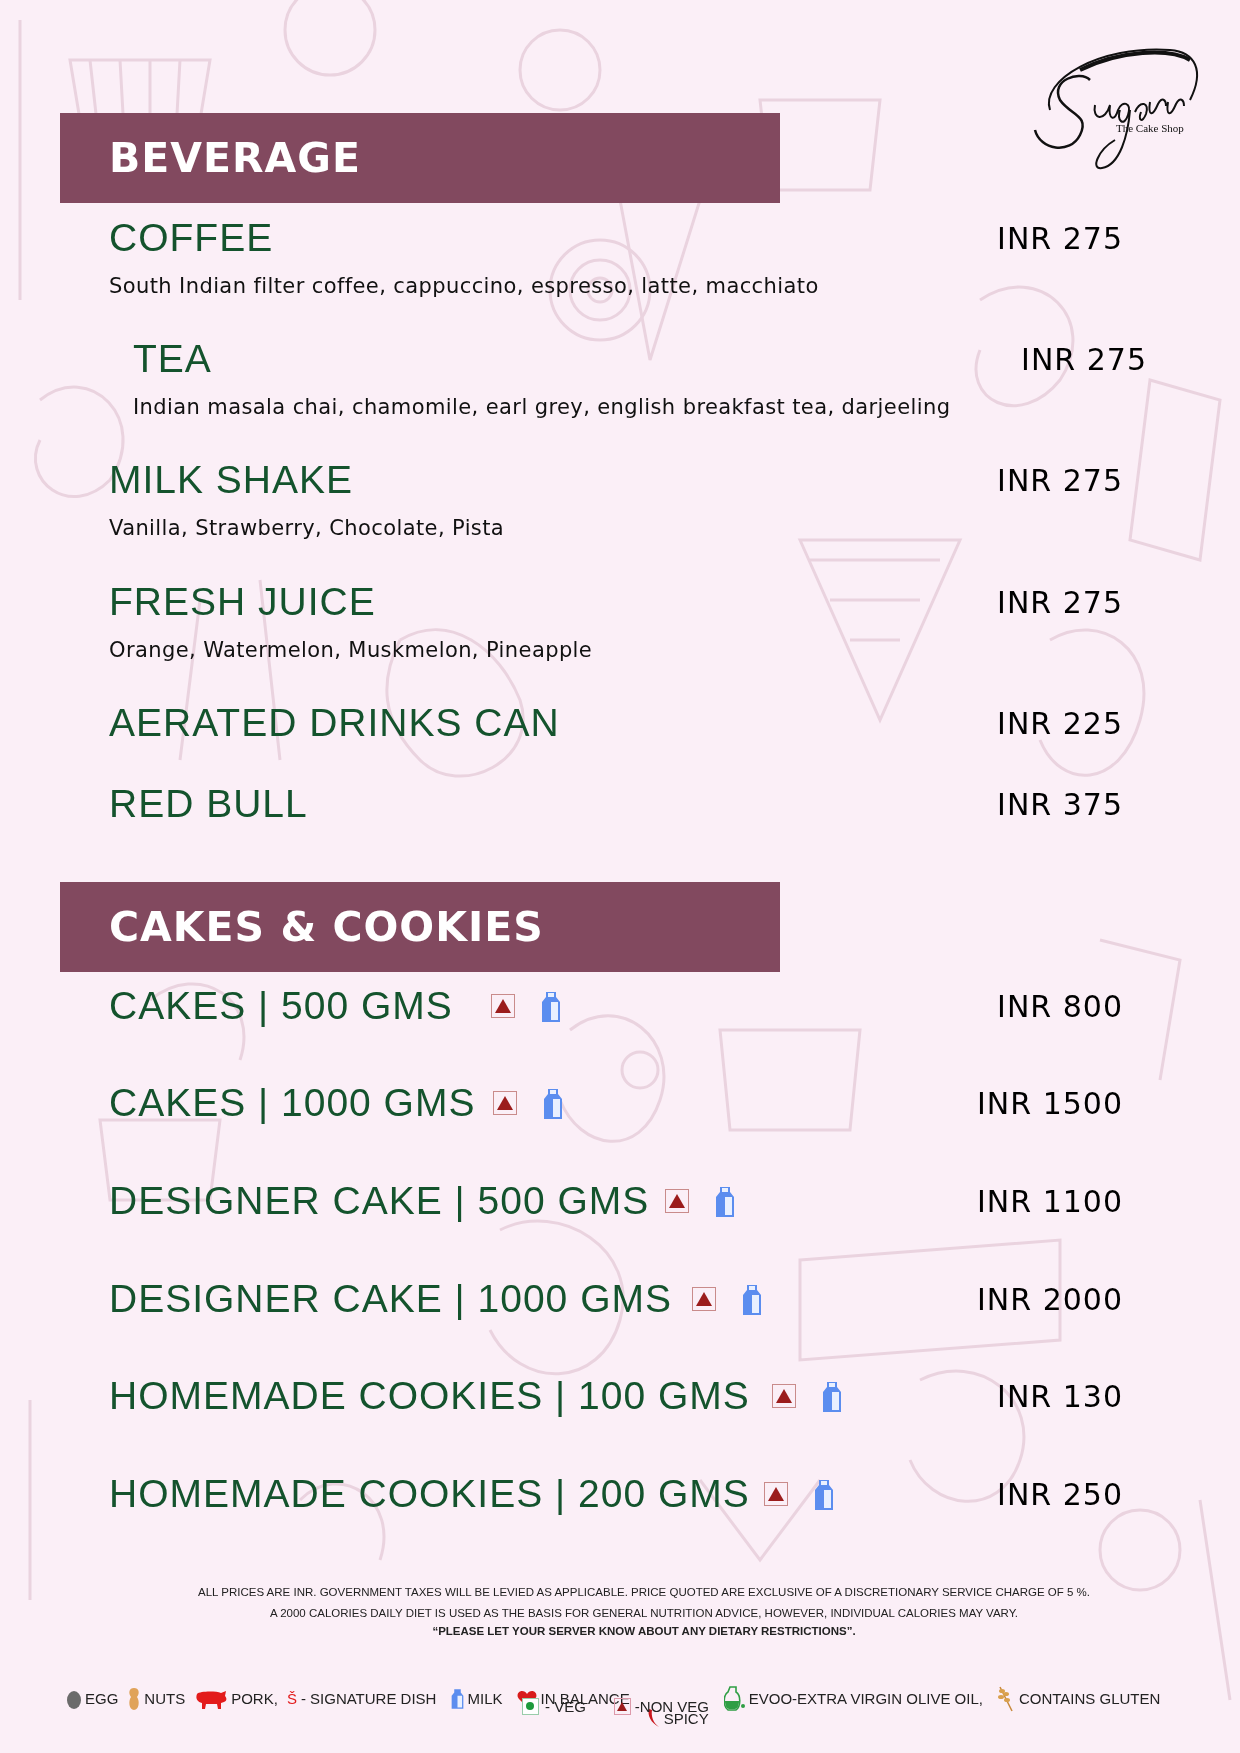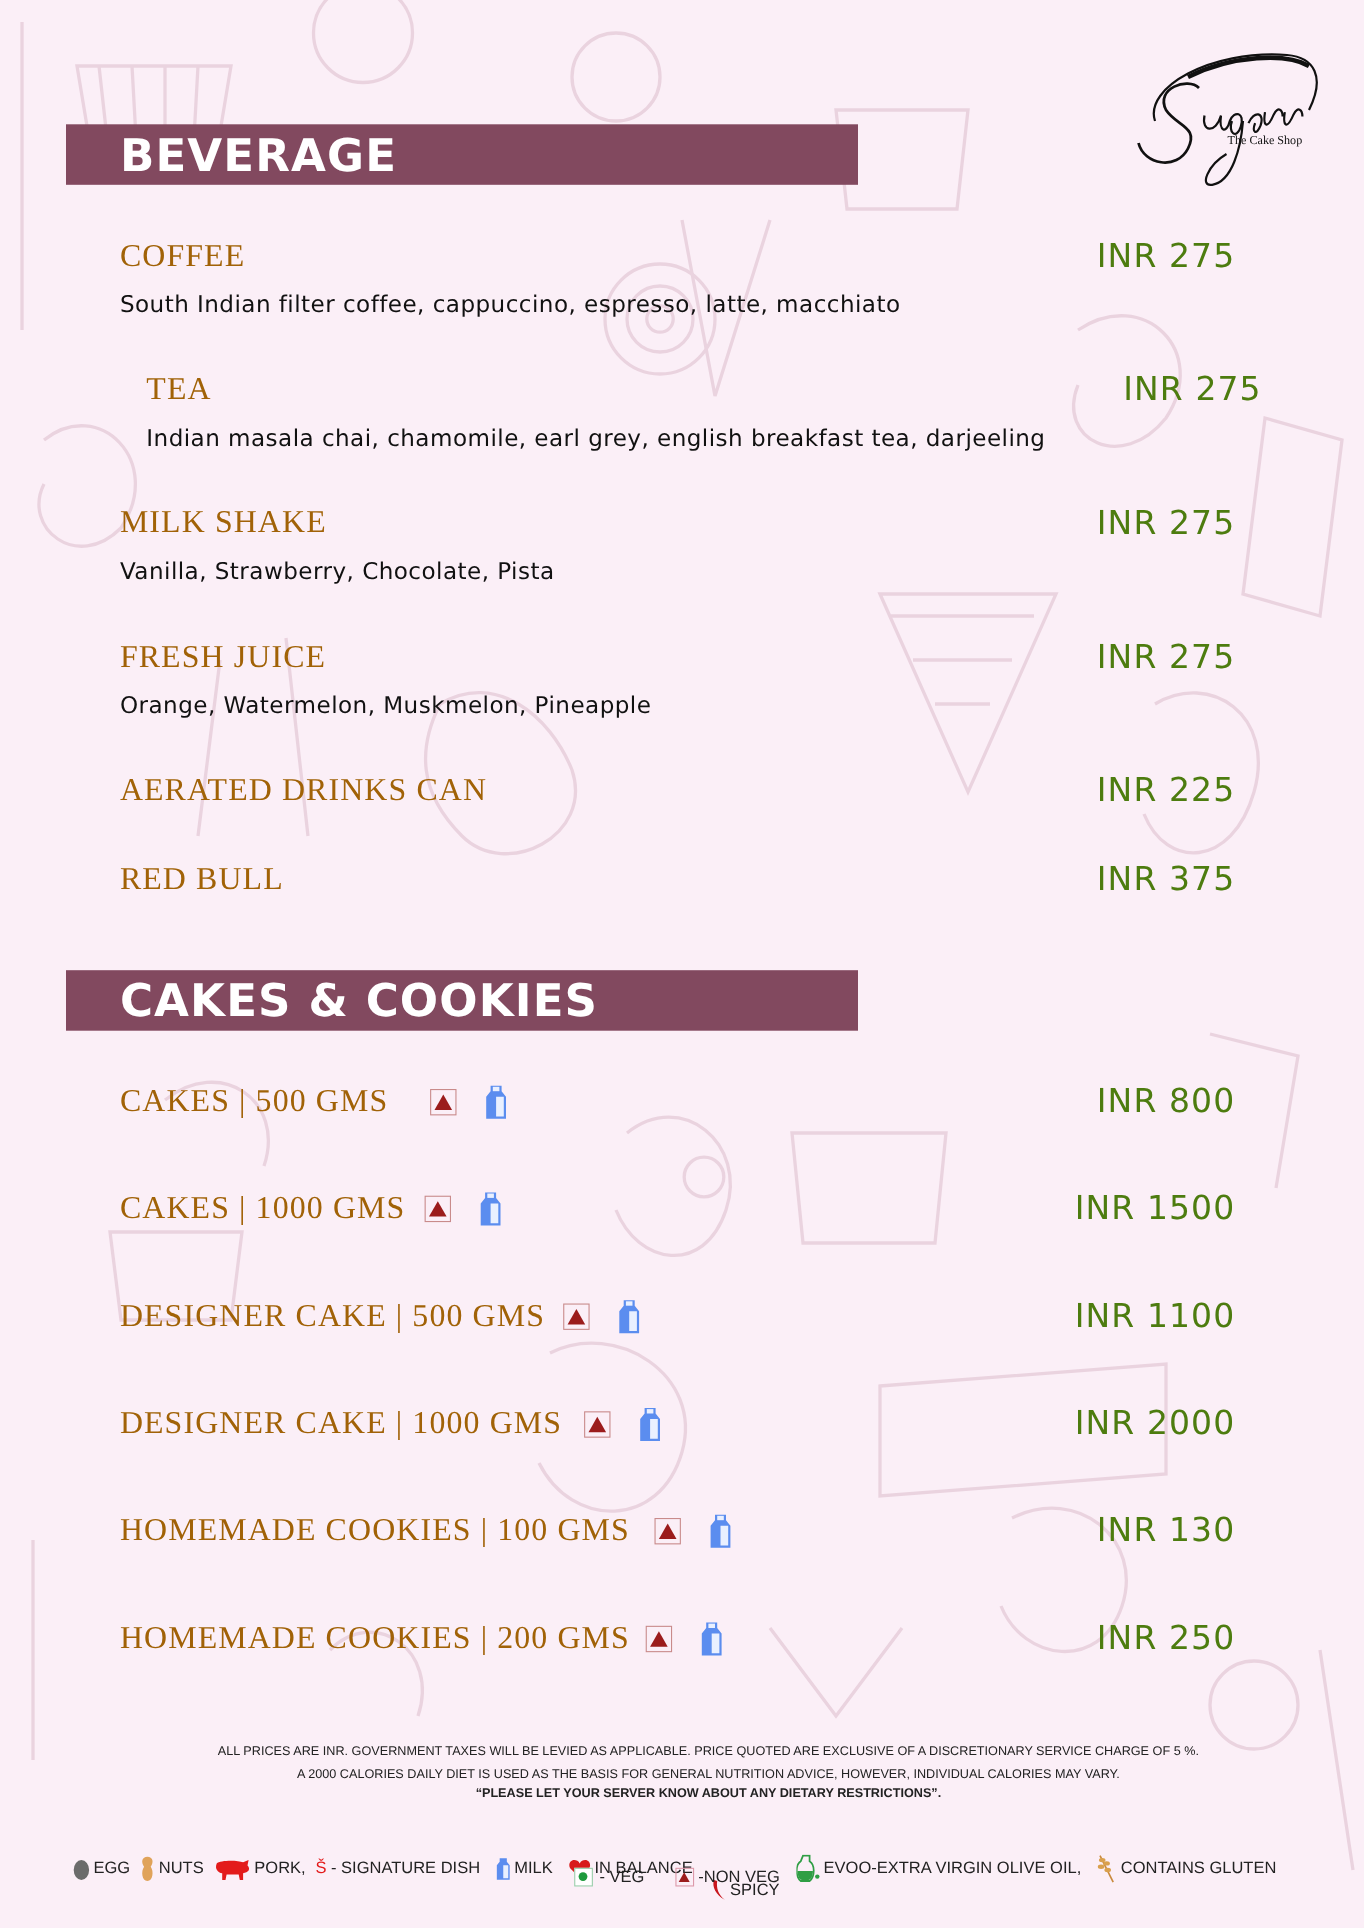--- a/index.html
+++ b/index.html
@@ -10,39 +10,39 @@
     color:#111;
   }
   .bg-doodles { position:absolute; inset:0; z-index:0; pointer-events:none; }
   .layer { position:absolute; inset:0; z-index:1; }
 
   .logo { position:absolute; left:1020px; top:40px; width:190px; height:140px; }
   .logo svg { width:100%; height:100%; }
   .logo .tagline { position:absolute; left:96px; top:82px; font-family:"Liberation Serif", serif; font-size:11px; color:#111; white-space:nowrap; }
 
   .section-bar {
-    position:absolute; left:60px; width:720px; height:55px;
+    position:absolute; left:60px; width:720px; height:90px;
     background:#82495f;
     display:flex; align-items:center;
   }
   .section-bar span {
     margin-left:49px; color:#fff; font-weight:bold; font-size:41px; letter-spacing:1px;
     font-family:"DejaVu Sans", sans-serif;
   }
   .bev-bar { top:113px; }
   .cake-bar { top:882px; }
 
   .item { position:absolute; left:109px; width:1014px; }
   .item .row { display:flex; justify-content:space-between; align-items:center; }
   .item .name {
-    font-family:Liberation Serif, serif; font-size:29px; letter-spacing:1px; color:#a16207;
+    font-family:Liberation Sans, sans-serif; font-size:39px; letter-spacing:1px; color:#14532d;
     display:flex; align-items:center; white-space:nowrap;
   }
   .item .price {
-    font-family:"DejaVu Sans", sans-serif; font-size:30px; letter-spacing:1px; color:#4d7c0f; white-space:nowrap;
+    font-family:"DejaVu Sans", sans-serif; font-size:30px; letter-spacing:1px; color:#000000; white-space:nowrap;
   }
   .item .desc {
     font-family:"DejaVu Sans", sans-serif; font-size:21px; color:#111; margin-top:14px; letter-spacing:0.4px;
   }
 
   .nv-icon {
     display:inline-block; width:24px; height:24px; border:1.5px solid #c98b8b; box-sizing:border-box;
     position:relative; margin-left:22px; background:#fbeff7;
   }
   .nv-icon::after {

